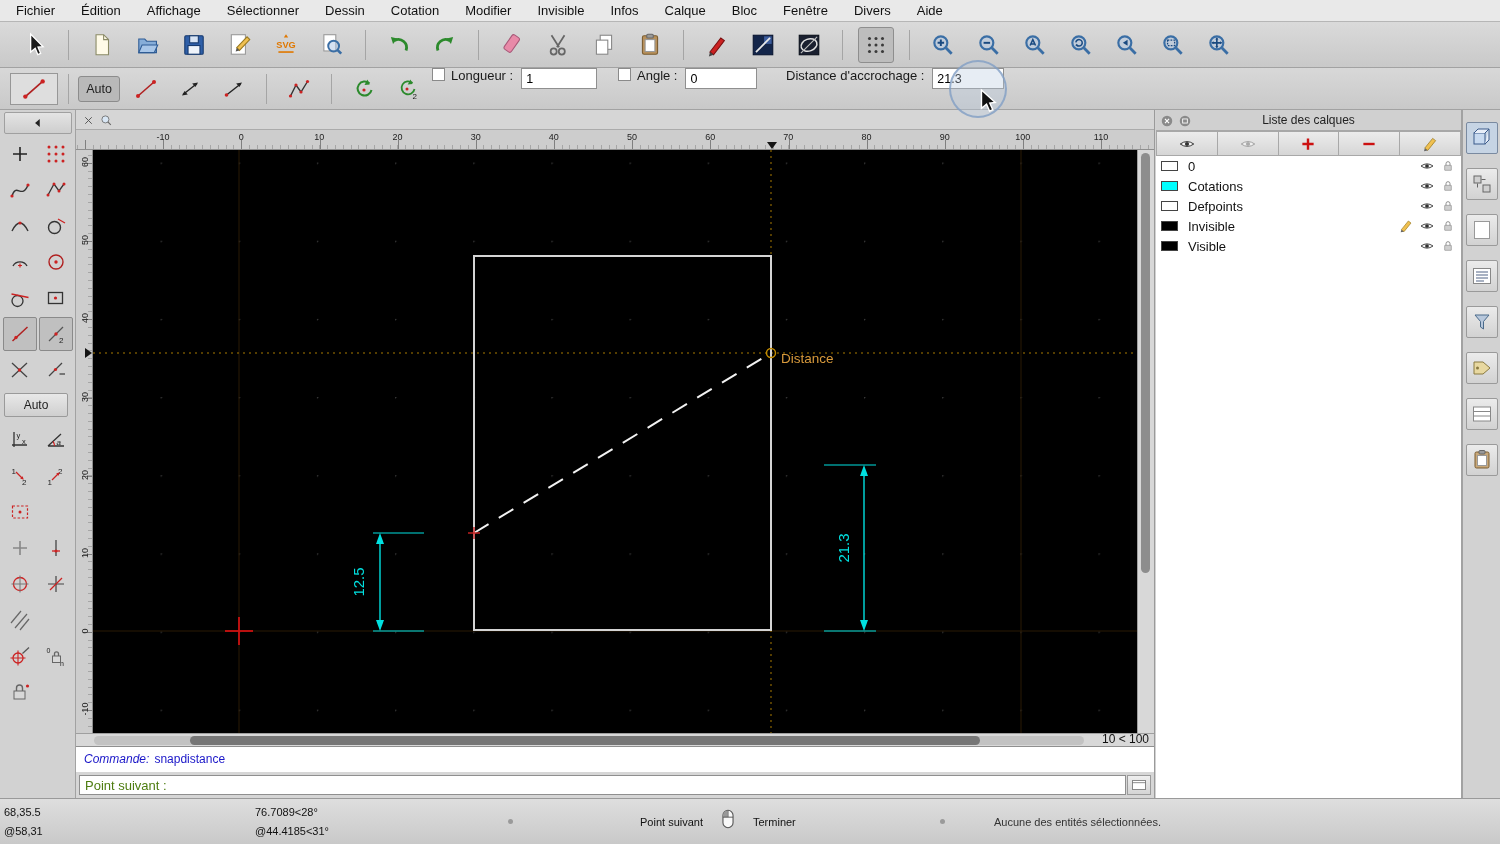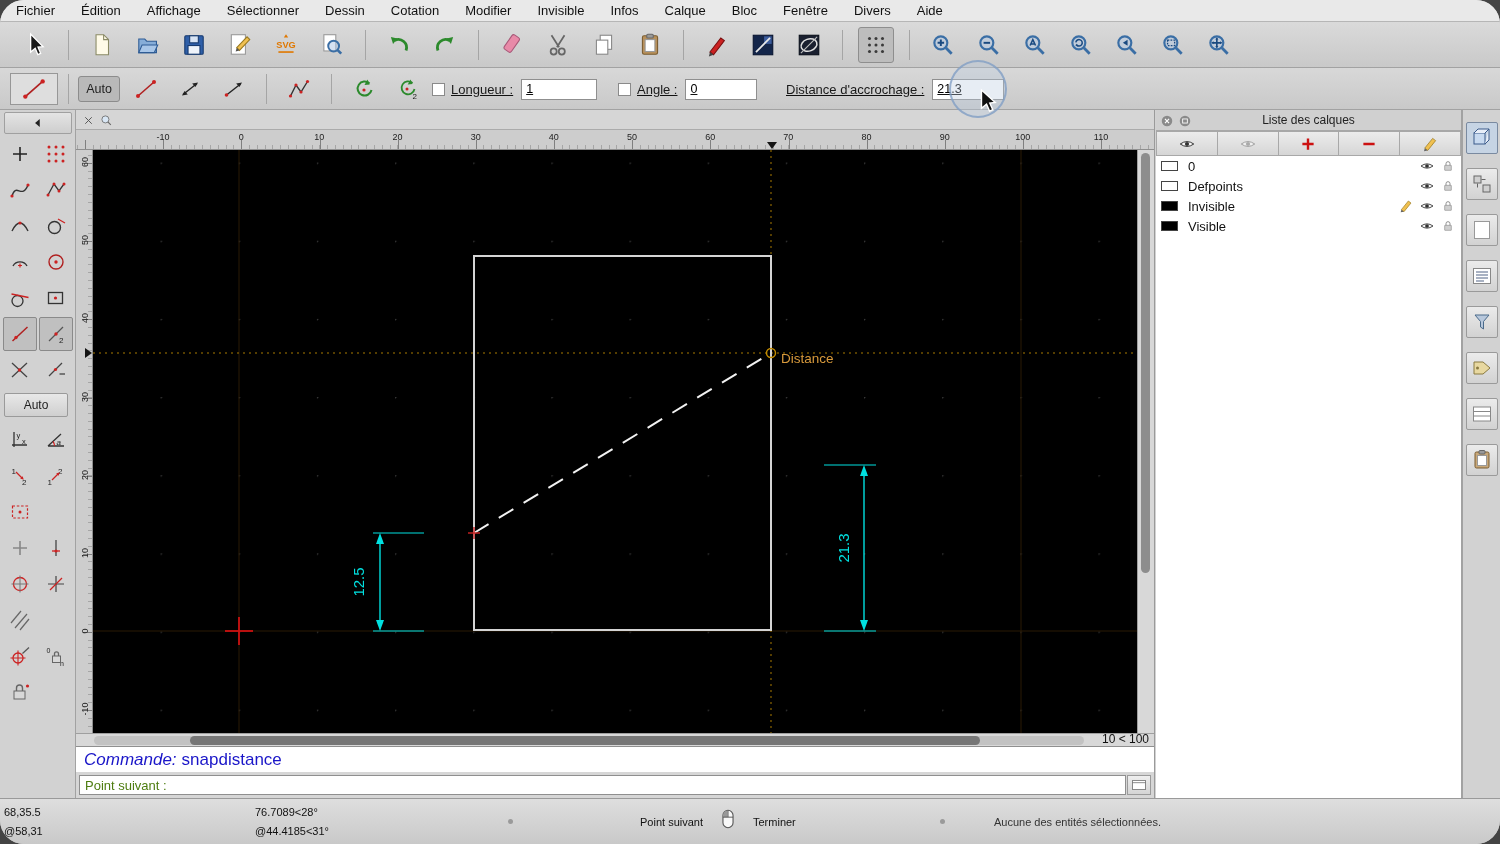--- a/index.html
+++ b/index.html
@@ -1,37 +1,37 @@
 <!DOCTYPE html>
 <html><head>
 <meta charset="utf-8">
 <style>
   *{box-sizing:border-box;}
   html,body{margin:0;padding:0;}
   body{font-family:"Liberation Sans",sans-serif;background:#444;}
-  #app{position:relative;width:1500px;height:844px;background:#d2d2d2;overflow:hidden;color:#111;font-size:13px;border-radius:24px;}
+  #app{position:relative;width:1500px;height:844px;background:#d2d2d2;overflow:hidden;color:#111;font-size:13px;}
   svg text{font-family:"Liberation Sans",sans-serif;}
   button{font-family:"Liberation Sans",sans-serif;cursor:default;}
 
   
   #menubar{position:absolute;top:0;left:0;right:0;height:22px;background:#e9e9e9;border-bottom:1px solid #b6b6b6;display:flex;align-items:center;padding-left:16px;gap:26px;font-size:13px;color:#111;}
   .mi{white-space:nowrap;}
 
   
   #toolbar1{position:absolute;top:22px;left:0;right:0;height:46px;background:linear-gradient(#dadada,#c9c9c9);border-bottom:1px solid #a2a2a2;display:flex;align-items:center;padding-left:12px;}
   .tbtn{width:36px;height:36px;margin:0 5px;background:none;border:1px solid transparent;border-radius:3px;display:flex;align-items:center;justify-content:center;padding:0;}
   .tbtn.active{background:#bdbdbd;border:1px solid #8e8e8e;}
   .tsep{width:1px;height:30px;background:#a5a5a5;margin:0 10px;}
   #toolbar2{position:absolute;top:68px;left:0;right:0;height:42px;background:linear-gradient(#d8d8d8,#c9c9c9);border-bottom:1px solid #a2a2a2;}
   #docked-tool{position:absolute;left:10px;top:5px;width:48px;height:32px;border:1px solid #979797;background:#dedede;display:flex;align-items:center;justify-content:center;}
   #t2sep{position:absolute;left:68px;top:6px;width:1px;height:30px;background:#a5a5a5;}
   #auto-btn{position:absolute;left:78px;top:8px;width:42px;height:26px;background:#b9b9b9;border:1px solid #8c8c8c;border-radius:3px;font-size:12.5px;color:#222;}
   #line-tools{position:absolute;left:124px;top:4px;display:flex;align-items:center;}
   #line-tools .tbtn{width:34px;height:34px;margin:0 5px;}
-  .fieldgrp{position:absolute;top:0;height:42px;display:flex;align-items:center;text-decoration:underline;}
+  .fieldgrp{position:absolute;top:0;height:42px;display:flex;align-items:flex-start;}
   .chk{width:13px;height:13px;border:1px solid #8a8a8a;background:#fff;margin-right:6px;}
   .flabel{font-size:13px;color:#1a1a1a;margin-right:8px;white-space:nowrap;}
   .finput{height:21px;border:1px solid #8f8f8f;background:#fff;font-size:12.5px;padding:0 4px;font-family:"Liberation Sans",sans-serif;}
 
   
   #leftpal{position:absolute;left:0;top:110px;width:76px;height:688px;background:#d2d2d2;border-right:1px solid #a2a2a2;}
   #collapse-row{height:26px;display:flex;align-items:center;justify-content:center;}
   #collapse-btn{width:68px;height:22px;border:1px solid #a0a0a0;background:linear-gradient(#e4e4e4,#cecece);border-radius:2px;display:flex;align-items:center;justify-content:center;padding:0;}
   .palrow{display:flex;padding-left:2px;}
   .palbtn{width:34px;height:34px;margin:1px;border:1px solid transparent;background:none;padding:3px;display:flex;align-items:center;justify-content:center;}
@@ -57,21 +57,21 @@
   #vmark{position:absolute;right:0;top:198px;width:0;height:0;border-top:5px solid transparent;border-bottom:5px solid transparent;border-left:7px solid #141414;}
   #canvas{position:relative;width:1044px;height:583px;background-color:#000;
     background-image:radial-gradient(circle at 0 0,#3c3c3c 1.1px,transparent 1.9px);
     background-size:78.17px 78.17px;background-position:67.6px 12.6px;}
   #vscroll{position:relative;width:17px;background:#d8d8d8;border-left:1px solid #9f9f9f;}
   #vthumb{position:absolute;left:3px;top:3px;width:9px;height:420px;background:#8d8d8d;border-radius:5px;}
   #hscrollrow{position:relative;height:13px;background:#d8d8d8;border-top:1px solid #9f9f9f;}
   #htrack{position:absolute;left:18px;right:70px;top:2px;height:9px;background:#c2c2c2;border-radius:5px;}
   #hthumb{position:absolute;left:114px;top:2px;width:790px;height:9px;background:#767676;border-radius:5px;}
   #zoomrange{position:absolute;right:5px;top:-1px;font-size:12px;color:#111;line-height:13px;}
-  #cmdline{height:26px;background:#fff;border-top:1px solid #8f8f8f;padding-left:8px;line-height:25px;font-size:17px;color:#1a16c8;}
+  #cmdline{height:26px;background:#fff;border-top:1px solid #8f8f8f;padding-left:8px;line-height:25px;font-size:12px;color:#1a16c8;}
   #cmdlabel{font-style:italic;margin-right:5px;}
   #promptrow{position:relative;height:26px;background:#d6d6d6;}
   #promptinput{position:absolute;left:3px;top:3px;width:1047px;height:20px;border:1px solid #8f8f8f;background:#fff;font-size:13px;padding:0 5px;color:#4d7c0f;}
   #promptbtn{position:absolute;right:3px;top:3px;width:24px;height:20px;border:1px solid #9a9a9a;background:linear-gradient(#eee,#d4d4d4);padding:0;display:flex;align-items:center;justify-content:center;}
   .dimtext{font-size:15px;}
 
   
   #layers{position:absolute;left:1156px;top:110px;width:306px;height:688px;background:#fff;border-right:1px solid #a2a2a2;}
   #layerhdr{position:relative;height:21px;background:#d0d0d0;border-bottom:1px solid #a8a8a8;}
   #layerhdr .hbtn{position:absolute;top:3px;width:15px;height:15px;border:none;background:none;padding:0;}
@@ -783,20 +783,38 @@
             </span>
             <span class="lic">
               <svg class="ic" width="16" height="16" viewBox="0 0 24 24">
                 <rect x="7" y="11" width="10" height="7.5" rx="0.5" fill="#cfcfcf" stroke="#909090"></rect>
                 <path d="M9 11 V8.5 a3 3 0 0 1 6 0 V11" fill="none" stroke="#909090" stroke-width="1.5"></path>
               </svg>
             </span>
           </span>
         </div>
         <div class="lrow">
+          <span class="sw" style="background:#00ffff"></span>
+          <span class="lname">Cotations</span>
+          <span class="licons">
+            <span class="lic">
+              <svg class="ic" width="16" height="16" viewBox="0 0 24 24">
+                <path d="M3 12 Q 12 5.5 21 12 Q 12 18.5 3 12 Z" fill="#f8f8f8" stroke="#222" stroke-width="1.2"></path>
+                <circle cx="12" cy="12" r="2.8" fill="#333"></circle>
+              </svg>
+            </span>
+            <span class="lic">
+              <svg class="ic" width="16" height="16" viewBox="0 0 24 24">
+                <rect x="7" y="11" width="10" height="7.5" rx="0.5" fill="#cfcfcf" stroke="#909090"></rect>
+                <path d="M9 11 V8.5 a3 3 0 0 1 6 0 V11" fill="none" stroke="#909090" stroke-width="1.5"></path>
+              </svg>
+            </span>
+          </span>
+        </div>
+        <div class="lrow">
           <span class="sw" style="background:#ffffff"></span>
           <span class="lname">Defpoints</span>
           <span class="licons">
             <span class="lic">
               <svg class="ic" width="16" height="16" viewBox="0 0 24 24">
                 <path d="M3 12 Q 12 5.5 21 12 Q 12 18.5 3 12 Z" fill="#f8f8f8" stroke="#222" stroke-width="1.2"></path>
                 <circle cx="12" cy="12" r="2.8" fill="#333"></circle>
               </svg>
             </span>
             <span class="lic">

